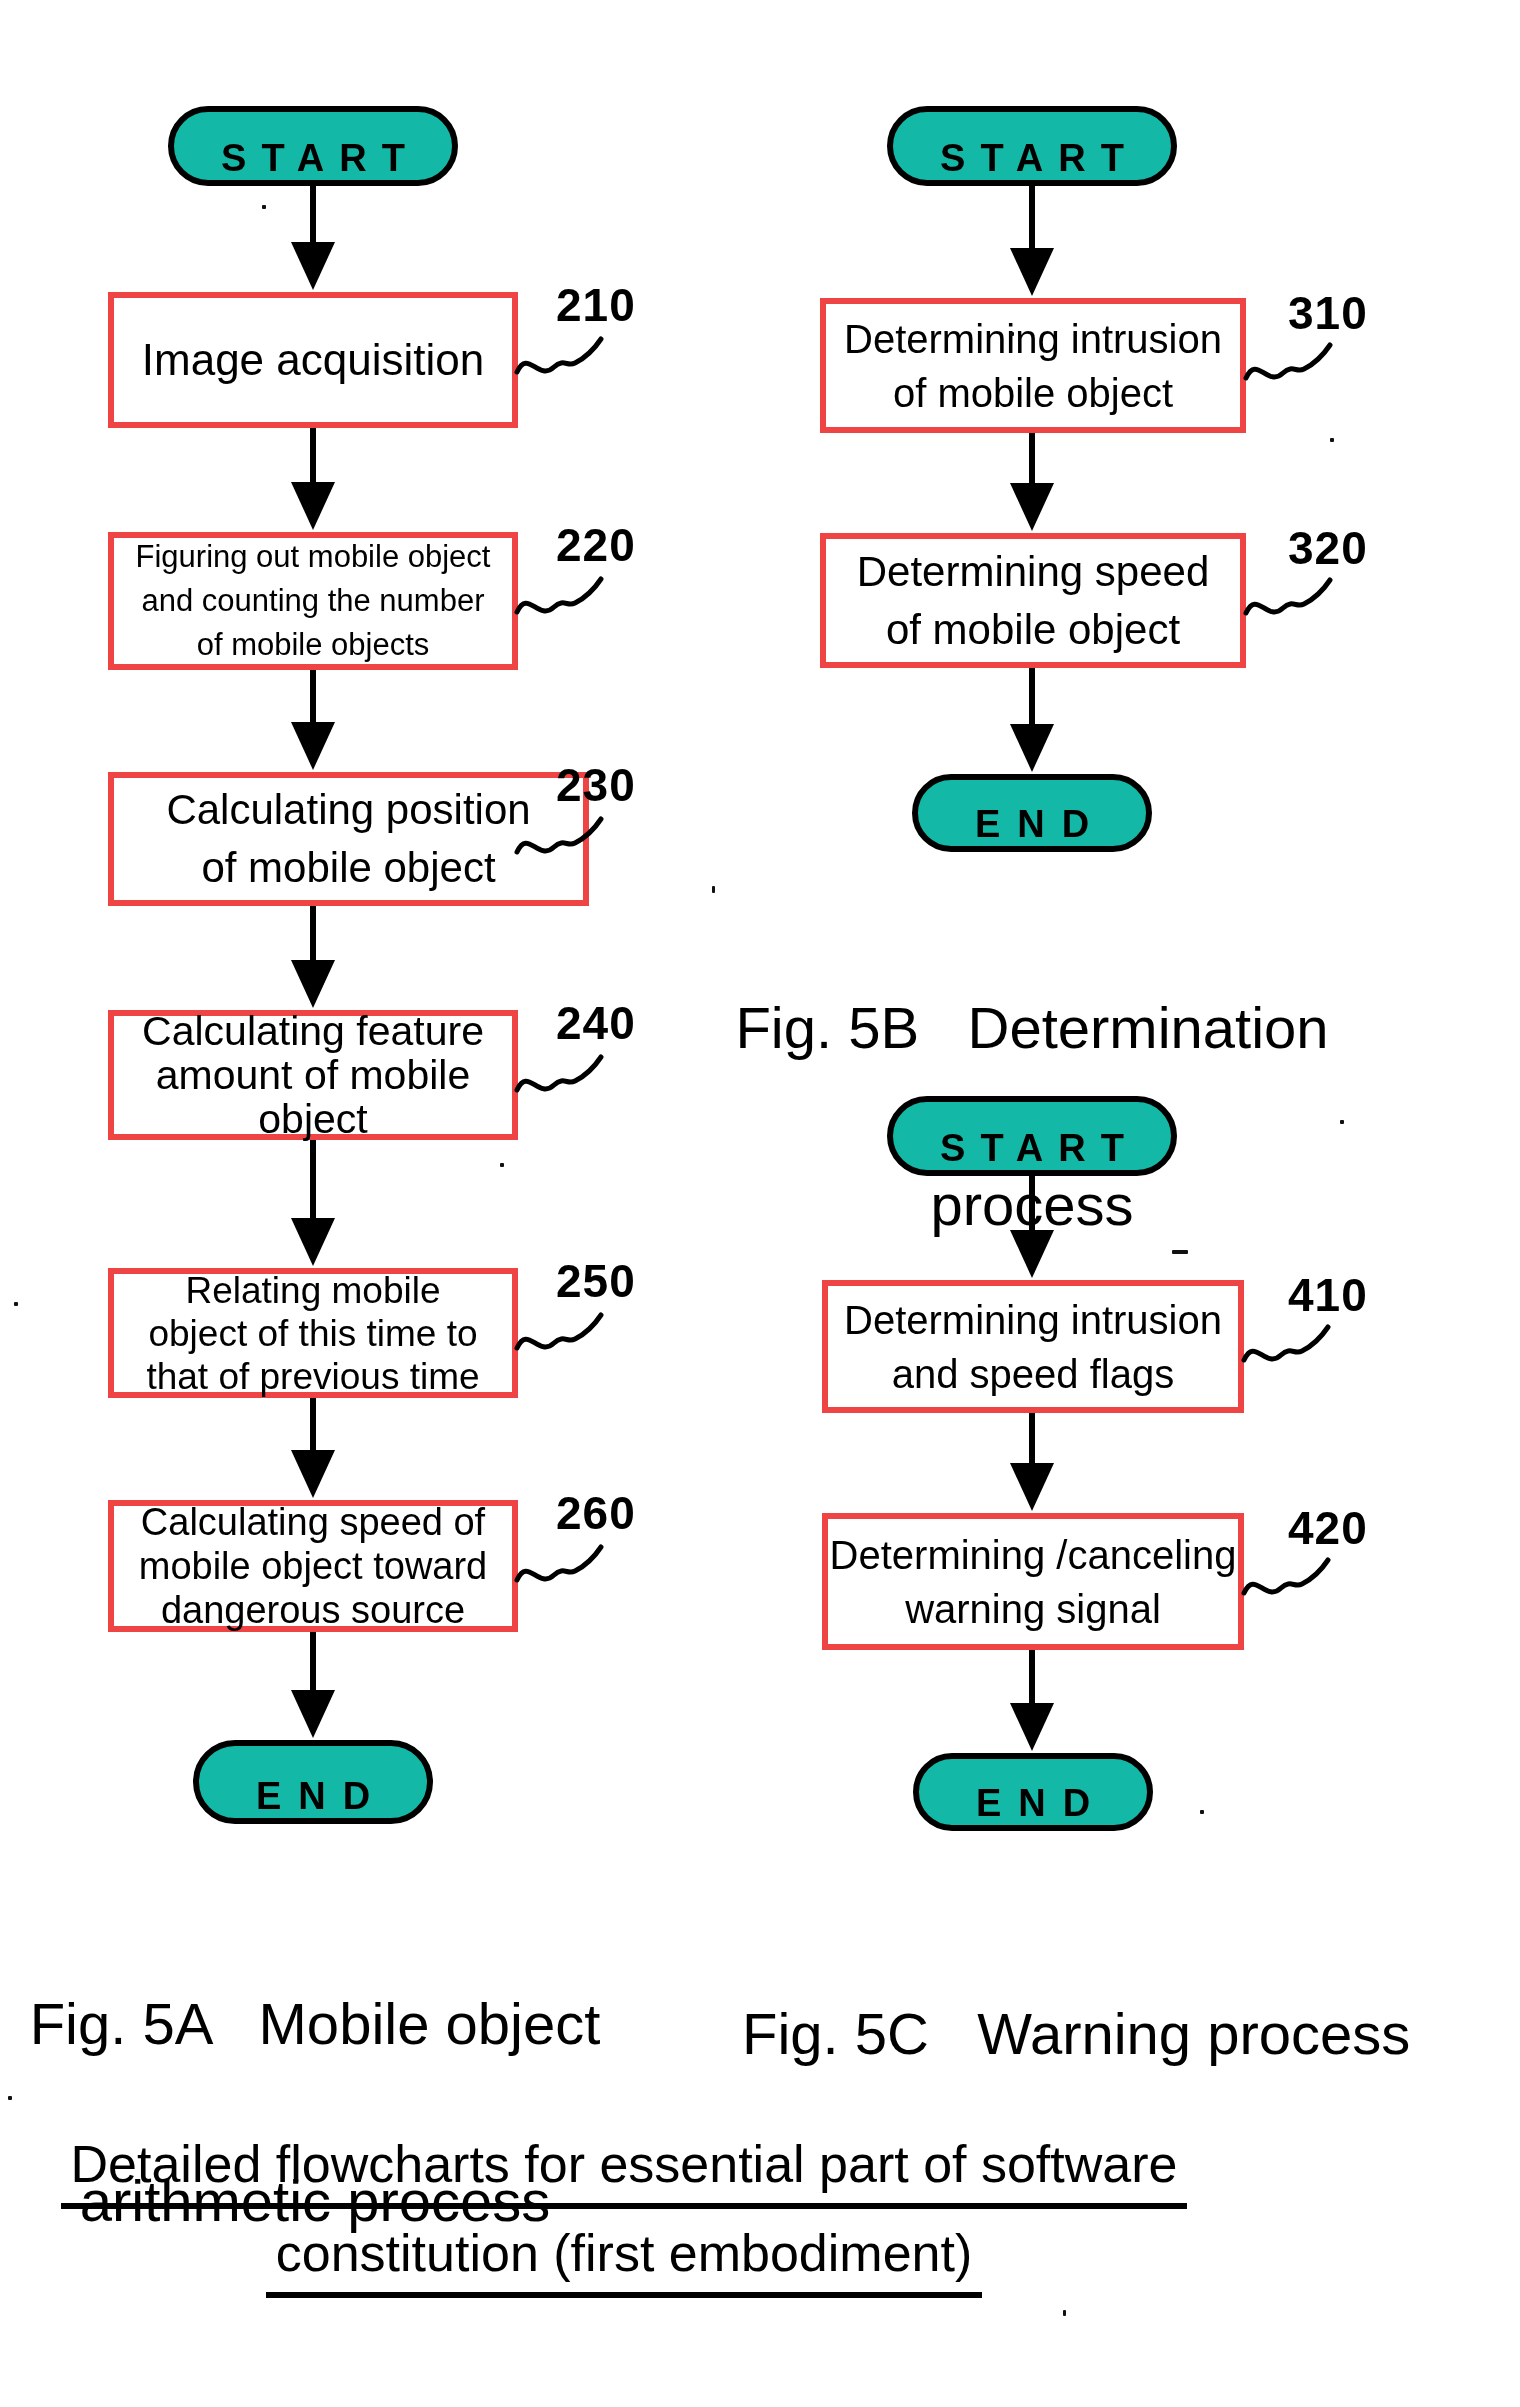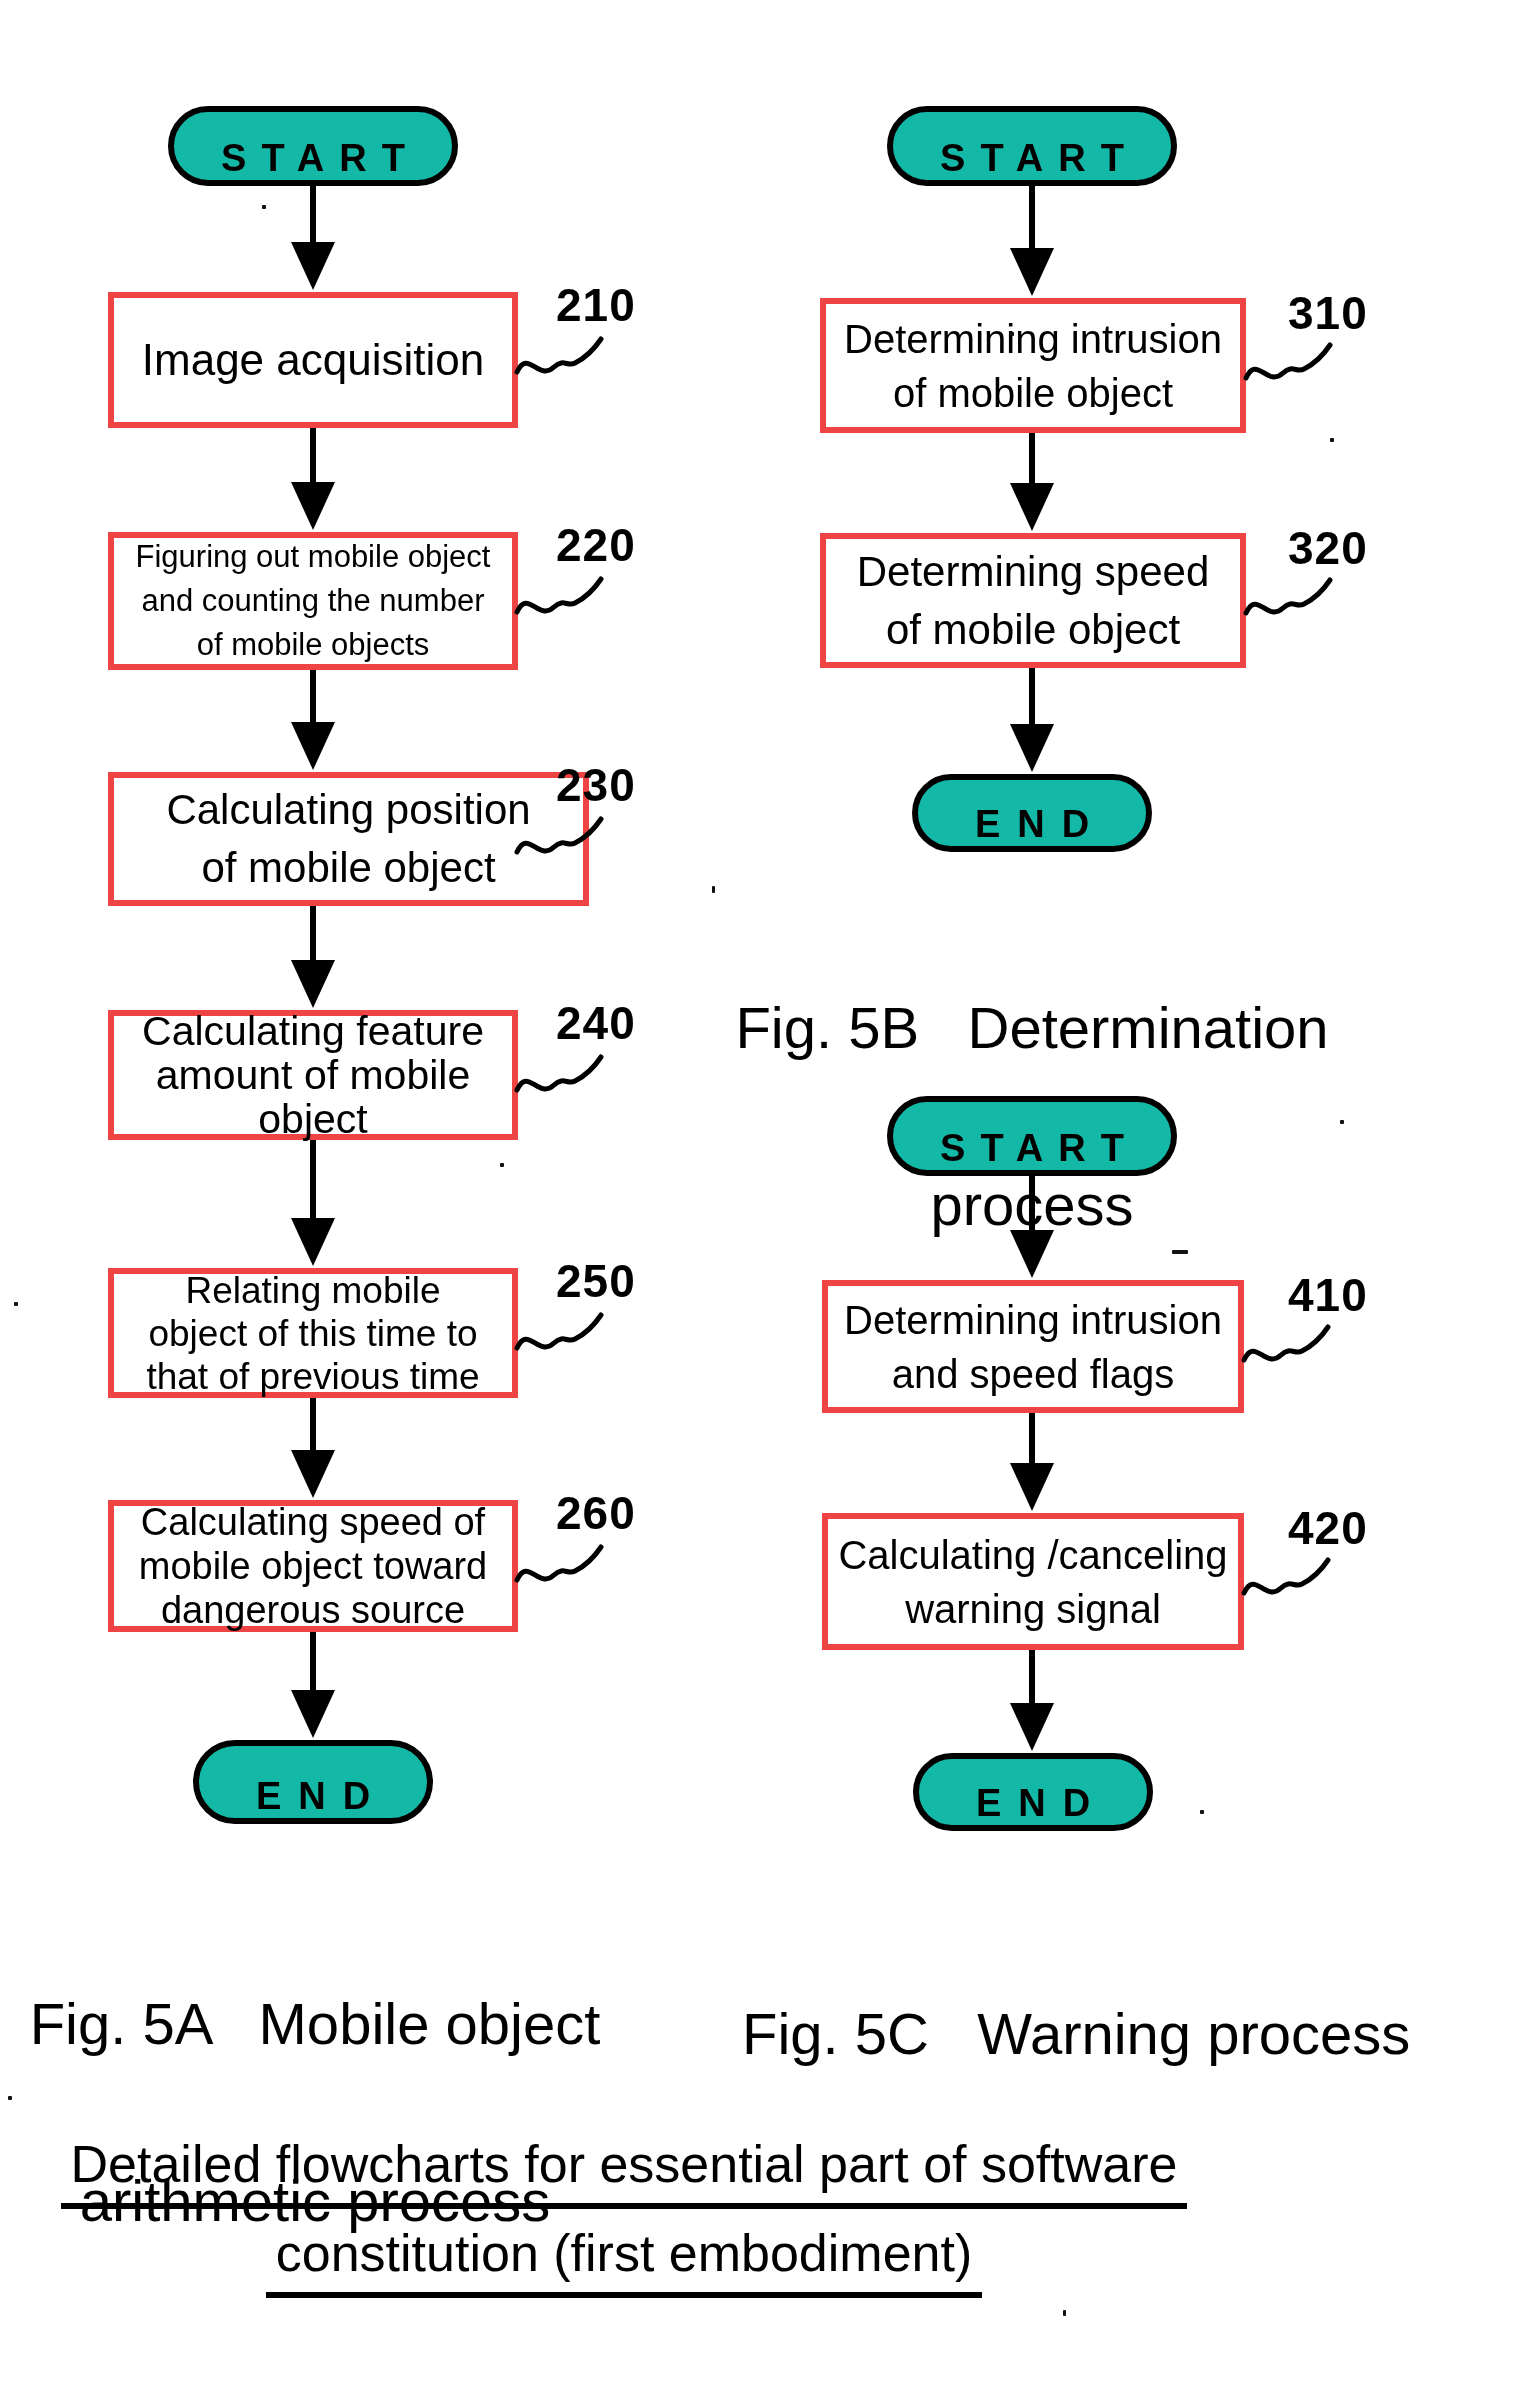--- a/index.html
+++ b/index.html
@@ -206,21 +206,21 @@
 <svg class="squig" style="left:1241px;top:1322px" viewBox="0 0 90 54">
   <path d="M3 38 C 14 14, 24 48, 40 33 C 50 24, 53 33, 61 29 C 73 23, 81 14, 87 5" fill="none" stroke="#000" stroke-width="5" stroke-linecap="round"></path>
 </svg>
 
 <div class="arrow" style="left:1010px;top:1413px;height:98px">
     <div class="stem"></div>
     <div class="head"></div>
   </div>
 
 <div class="box" style="left:822px;top:1513px;width:422px;height:137px;font-size:40px;line-height:54px">
-  <div class="ln">Calculating /canceling</div>
+  <div class="ln">Determining /canceling</div>
   <div class="ln">warning signal</div>
 </div>
 <div class="ref" style="left:1288px;top:1501px">420</div>
 <svg class="squig" style="left:1241px;top:1555px" viewBox="0 0 90 54">
   <path d="M3 38 C 14 14, 24 48, 40 33 C 50 24, 53 33, 61 29 C 73 23, 81 14, 87 5" fill="none" stroke="#000" stroke-width="5" stroke-linecap="round"></path>
 </svg>
 
 <div class="arrow" style="left:1010px;top:1650px;height:101px">
     <div class="stem"></div>
     <div class="head"></div>

